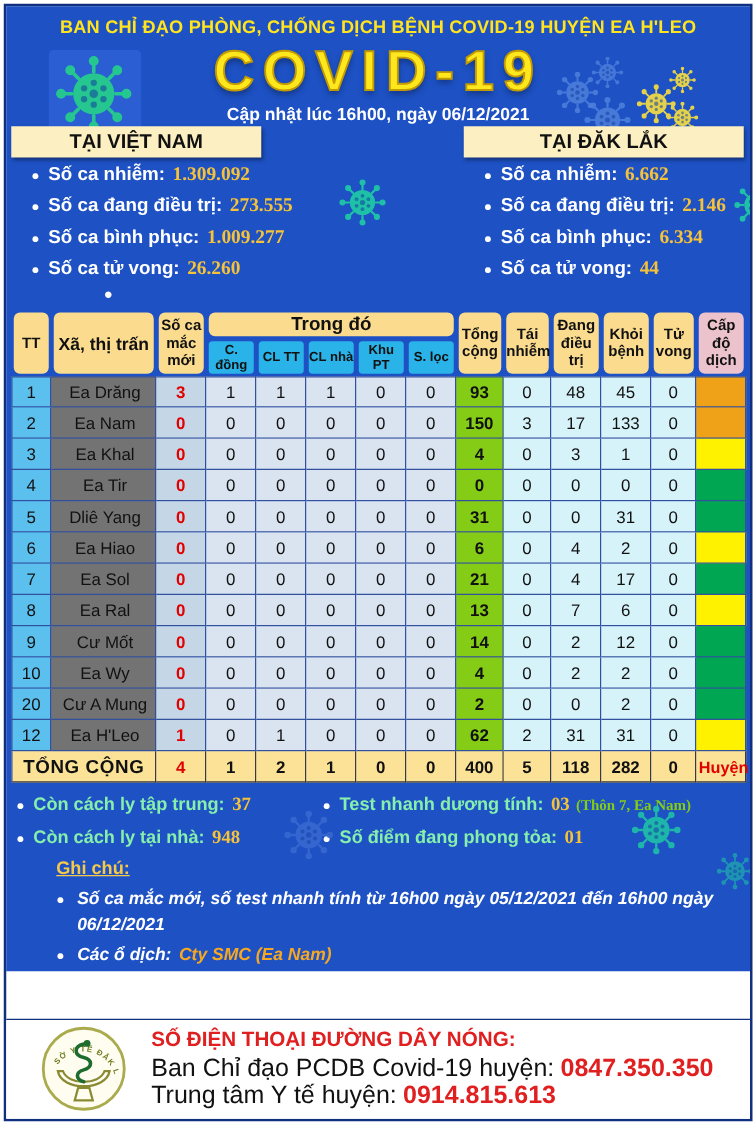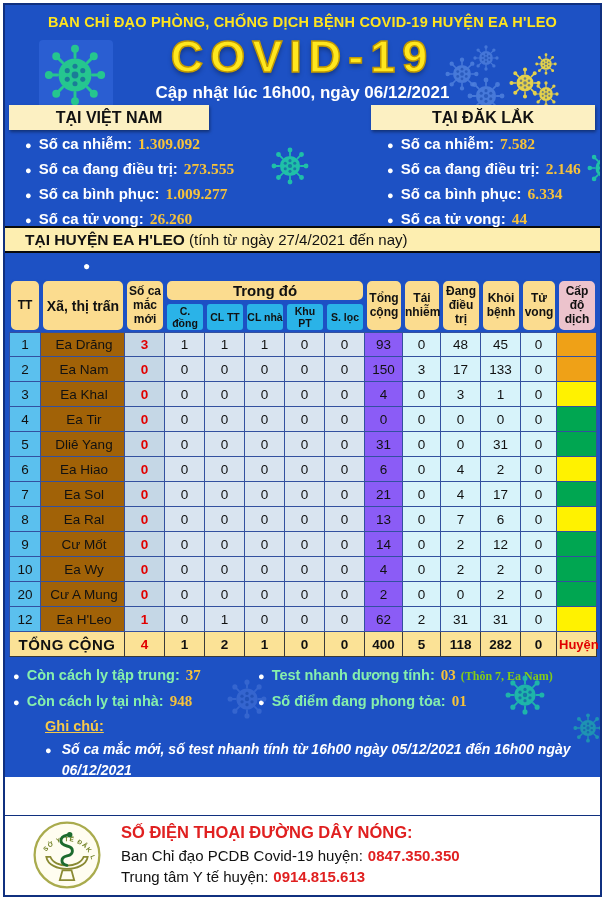--- a/index.html
+++ b/index.html
@@ -12,21 +12,21 @@
   .frame{position:absolute;inset:3px;border:2px solid #10307f;display:flex;flex-direction:column;gap:38px;}
   .blue{position:relative;height:806px;background:#1d51c4;overflow:hidden;}
 
   
   .banner{position:relative;padding-top:9px;text-align:center;}
   .org-title{color:#ffe41e;font-weight:bold;font-size:14.5px;letter-spacing:.2px;}
   .covid-title{
     margin-top:1px;font-size:45px;font-weight:bold;letter-spacing:7px;color:#ffe71e;
     -webkit-text-stroke:1.5px #c39a00;text-shadow:0 3px 5px rgba(0,0,0,.35);
   }
-  .update-line{margin-top:0px;color:#fff;font-weight:bold;font-size:17px;}
+  .update-line{margin-top:0px;color:#fff;font-weight:bold;font-size:14px;}
 
   
   .stats{position:relative;height:121px;margin-top:2px;}
   .panel{position:absolute;top:0;}
   .panel-vn{left:4px;width:260px;}
   .panel-dl{left:366px;width:230px;}
   .panel-title{
     background:#fcf0c2;color:#111;font-weight:bold;font-size:16px;text-align:center;
     height:25px;line-height:25px;box-shadow:1px 2px 3px rgba(0,0,0,.4);
   }
@@ -52,24 +52,24 @@
   table.t{border-collapse:separate;border-spacing:0;table-layout:fixed;width:588px;margin:0 auto;}
   .t th{border:2px solid #1d51c4;border-radius:7px;background:#fbdc8f;color:#111;
         font-size:12px;font-weight:bold;padding:1px 0;line-height:1.15;vertical-align:middle;}
   .t th.hsub{background:#2ab3e8;font-size:10.5px;border-radius:5px;margin-top:40px;}
   .t th.hrisk{background:#ecc3cc;}
   .t td{border-right:1.5px solid #33509f;border-bottom:1.5px solid #33509f;
         height:25px;padding:0 2px;text-align:center;font-size:13.5px;color:#111;vertical-align:middle;}
   .t tbody tr td:first-child{border-left:1.5px solid #33509f;}
   .t tbody.data tr:first-child td{border-top:1.5px solid #33509f;}
   .c-tt{background:#5bc0ee;}
-  .c-name{background:#a16207;text-align:left;padding-left:5px !important;}
+  .c-name{background:#737373;text-align:left;padding-left:5px !important;}
   .c-new{background:#c5d7e6;color:#e10000 !important;font-weight:bold;}
   .c-sub{background:#d9e4f0;}
-  .c-total{background:#8b5cf6;font-weight:normal;}
+  .c-total{background:#84cc16;font-weight:bold;}
   .c-re,.c-treat,.c-rec,.c-die{background:#d7f3fa;}
   .c-level{background:#00a651;}
   tbody.total td{background:#fbe296;font-weight:bold;border-color:#3a3a3a;font-size:13.5px;}
   tbody.total .t-label{font-size:15px;letter-spacing:.5px;}
   tbody.total .t-new{color:#e10000;}
   tbody.total .t-risk{color:#e10000;font-size:13px;}
 
   
   .bottom{position:relative;padding:8px 8px 0 8px;}
   .sum-grid{display:grid;grid-template-columns:245px 1fr;row-gap:5px;}
@@ -82,21 +82,21 @@
   .notes-heading{color:#f7c948;font-weight:bold;font-size:14.5px;text-decoration:underline;margin-bottom:5px;}
   .note-line{display:flex;align-items:baseline;color:#fff;font-size:14px;font-weight:bold;font-style:italic;line-height:21px;margin-bottom:3px;}
   .note-line .bullet{font-style:normal;}
   .note-hl{color:#f7a823;margin-left:6px;}
 
   
   .footer{height:84px;background:#fff;display:flex;align-items:center;border-top:1px solid #10307f;}
   .logo{margin-left:26px;flex:0 0 auto;}
   .hotline{margin-left:18px;}
   .hotline-title{color:#e02020;font-weight:bold;font-size:16.5px;margin-bottom:3px;}
-  .hot-line{font-size:15px;color:#111;line-height:21px;}
+  .hot-line{font-size:20px;color:#111;line-height:21px;}
   .hot-number{color:#e02020;font-weight:bold;margin-left:5px;}
 
   
   .decor{position:absolute;pointer-events:none;}
   .virus-box{background:#2a5ed2;border-radius:4px;padding:4px;}
 </style>
 </head>
 <body>
 
 <svg width="0" height="0" style="position:absolute">
@@ -195,21 +195,21 @@
               <span class="bullet">●</span>
               <span class="stat-label">Số ca tử vong:</span>
               <span class="stat-value">26.260</span>
             </div>
         </div>
         <div class="panel panel-dl">
           <div class="panel-title">TẠI ĐĂK LẮK</div>
           <div class="stat-line">
               <span class="bullet">●</span>
               <span class="stat-label">Số ca nhiễm:</span>
-              <span class="stat-value">7.582</span>
+              <span class="stat-value">6.662</span>
             </div>
           <div class="stat-line">
               <span class="bullet">●</span>
               <span class="stat-label">Số ca đang điều trị:</span>
               <span class="stat-value">2.146</span>
             </div>
           <div class="stat-line">
               <span class="bullet">●</span>
               <span class="stat-label">Số ca bình phục:</span>
               <span class="stat-value">6.334</span>
@@ -221,25 +221,20 @@
             </div>
         </div>
         <svg class="decor" style="left:266px;top:42px;color:#1fc0a8" width="38" height="38">
             <use href="#virus" width="38" height="38"></use>
           </svg>
         <svg class="decor" style="left:582px;top:45px;color:#1fc0a8" width="36" height="36">
             <use href="#virus" width="36" height="36"></use>
           </svg>
       </div>
 
-      <div class="district-bar">
-        <b>TẠI HUYỆN EA H'LEO</b>
-        <span> </span>
-        <span>(tính từ ngày 27/4/2021 đến nay)</span>
-      </div>
       <div class="caption-line">
         <span class="bullet">●</span>
       </div>
 
       <div class="tbl-wrap">
         <table class="t">
           <colgroup>
             <col style="width:32px">
               <col style="width:84px">
               <col style="width:40px">

